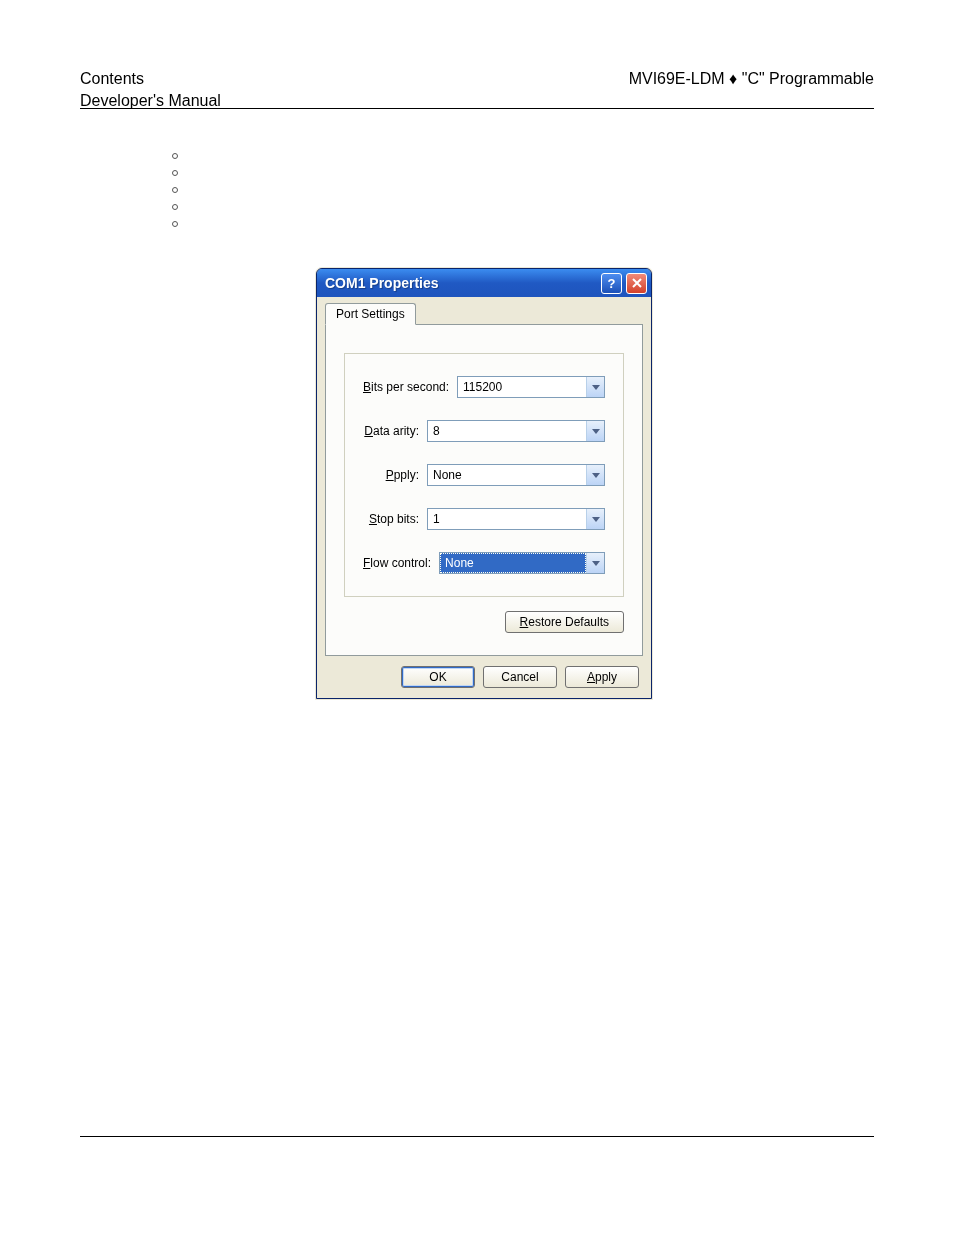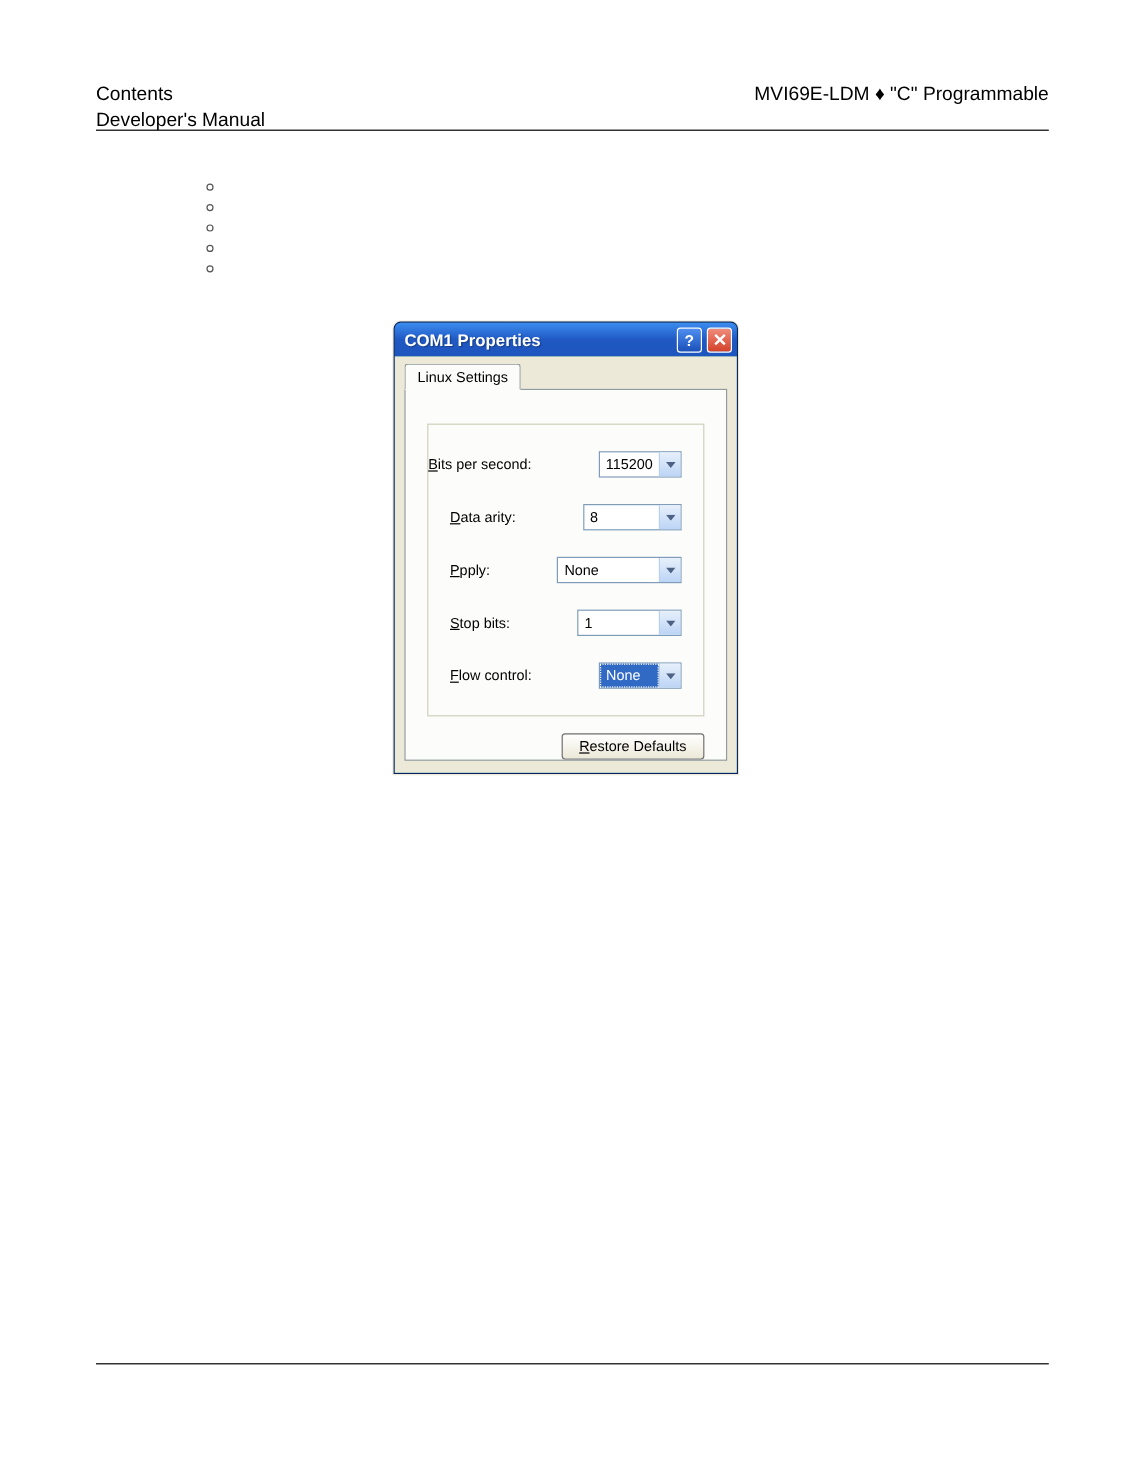--- a/index.html
+++ b/index.html
@@ -45,23 +45,23 @@
   }
   .bullets span {
     width: 6px; height: 6px;
     border: 1px solid #555;
     border-radius: 50%;
     display: block;
   }
   .dialog {
     position: absolute;
     top: 268px;
-    left: 328px;
-    width: 287px;
-    background: #0f766e;
+    left: 316px;
+    width: 336px;
+    background: #a3a3a3;
     border: 1px solid #0a246a;
     border-radius: 6px 6px 0 0;
     box-shadow: 0 0 0 1px #ece9d8;
   }
   .titlebar {
     height: 28px;
     background: linear-gradient(to bottom, #3b8cf0 0%, #2059c3 50%, #1e54bd 100%);
     border-radius: 5px 5px 0 0;
     display: flex;
     align-items: center;
@@ -112,21 +112,21 @@
     border-bottom: 1px solid #fcfcfa;
     border-radius: 3px 3px 0 0;
     font-size: 12px;
     font-family: Tahoma, sans-serif;
     z-index: 2;
   }
   .tabpanel {
     border: 1px solid #919b9c;
     background: #fcfcfa;
     margin-top: -1px;
-    padding: 28px 18px 0 18px;
+    padding: 28px 18px 22px 18px;
     position: relative;
     z-index: 1;
   }
   .group {
     border: 1px solid #d0d0bf;
     padding: 22px 18px 22px 18px;
     display: flex;
     flex-direction: column;
     gap: 22px;
   }
@@ -146,21 +146,20 @@
   .field label .u { text-decoration: underline; }
   .combo {
     width: 178px;
     height: 22px;
     border: 1px solid #7f9db9;
     background: #fff;
     display: flex;
     align-items: stretch;
     font-size: 12px;
     font-family: Tahoma, sans-serif;
-    margin-left: 48px;
   }
   .combo .cval {
     flex: 1;
     padding: 3px 5px;
   }
   .combo.selected .cval {
     background: #316ac5;
     color: #fff;
     outline: 1px dotted #ffe;
     outline-offset: -1px;
@@ -235,21 +234,21 @@
     <div class="title">COM1 Properties</div>
     <div class="tbtn help-btn">?</div>
     <div class="tbtn close-btn">
       <svg width="10" height="10" viewBox="0 0 10 10">
         <path d="M1 1 L9 9 M9 1 L1 9" stroke="#fff" stroke-width="2"></path>
       </svg>
     </div>
   </div>
   <div class="client">
     <div class="tabstrip">
-      <div class="tab">Linux Settings</div>
+      <div class="tab">Port Settings</div>
     </div>
     <div class="tabpanel">
       <div class="group">
 
         <div class="field">
           <label><span class="u">B</span><span>its per second:</span></label>
           <div class="combo">
             <div class="cval">115200</div>
             <div class="cbtn">
                 <svg width="8" height="5">
@@ -305,16 +304,21 @@
                 </svg>
               </div>
           </div>
         </div>
 
       </div>
       <div class="restore-row">
         <div class="xpbtn"><span class="u">R</span><span>estore Defaults</span></div>
       </div>
     </div>
+    <div class="footer-btns">
+      <div class="xpbtn default">OK</div>
+      <div class="xpbtn">Cancel</div>
+      <div class="xpbtn"><span class="u">A</span><span>pply</span></div>
+    </div>
   </div>
 </div>
 
 <hr class="footer-rule">
 
 </body></html>

